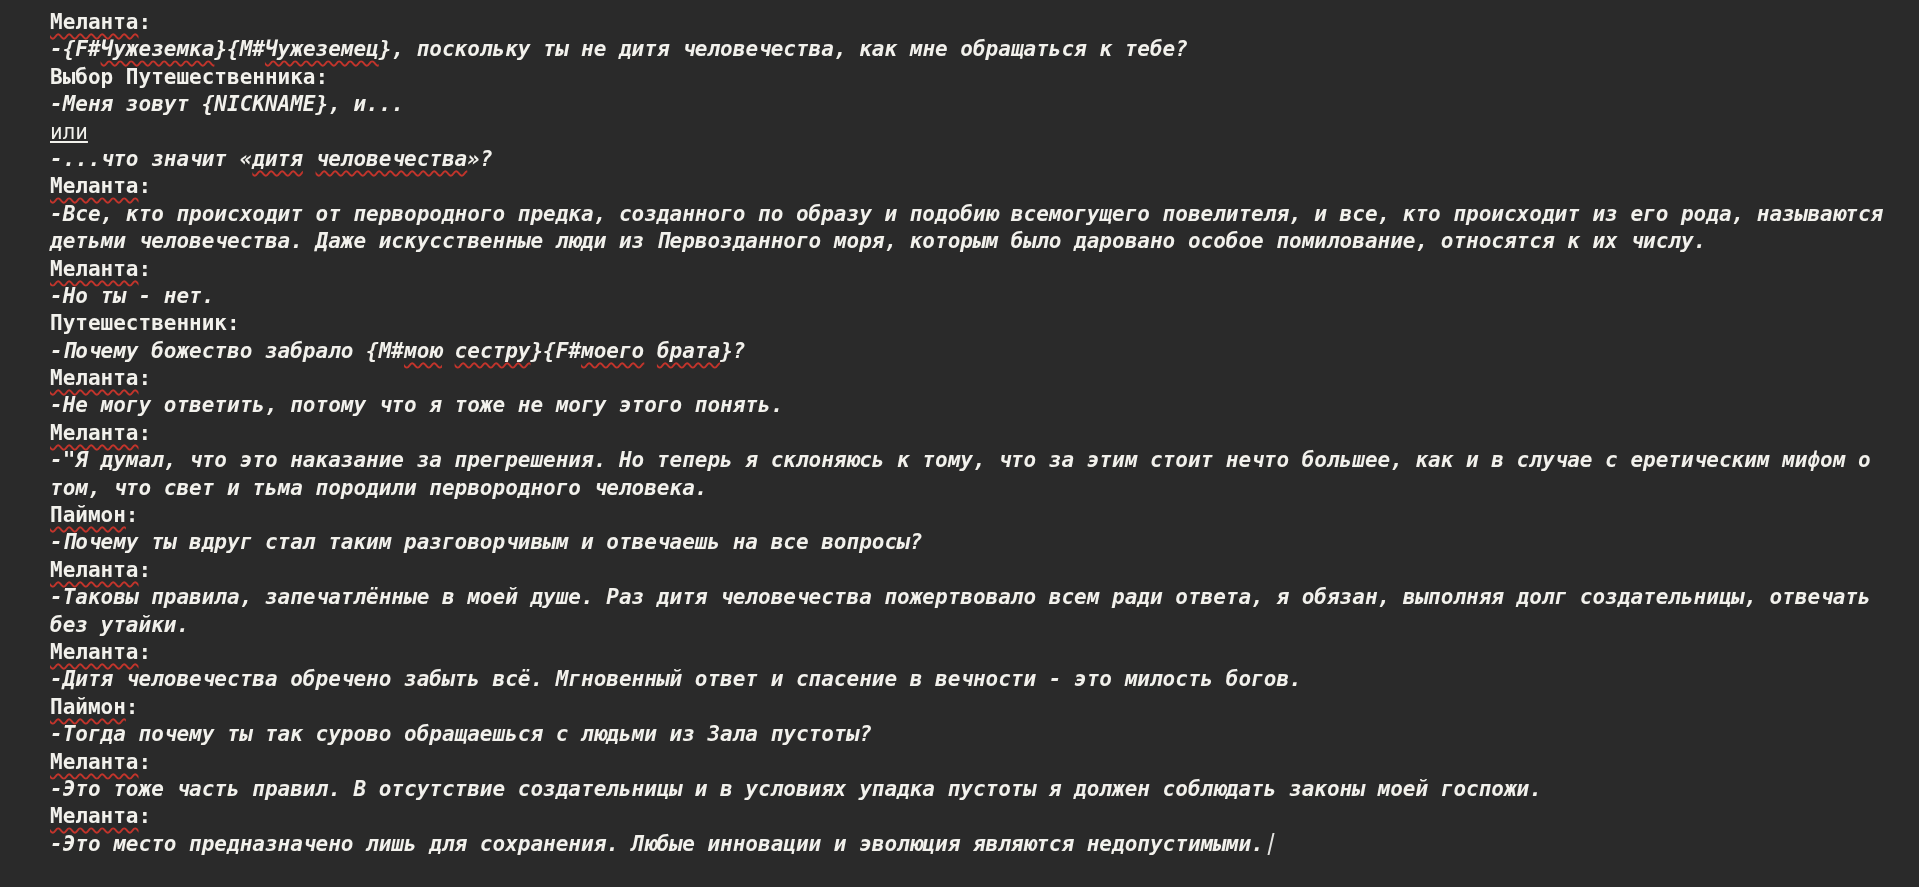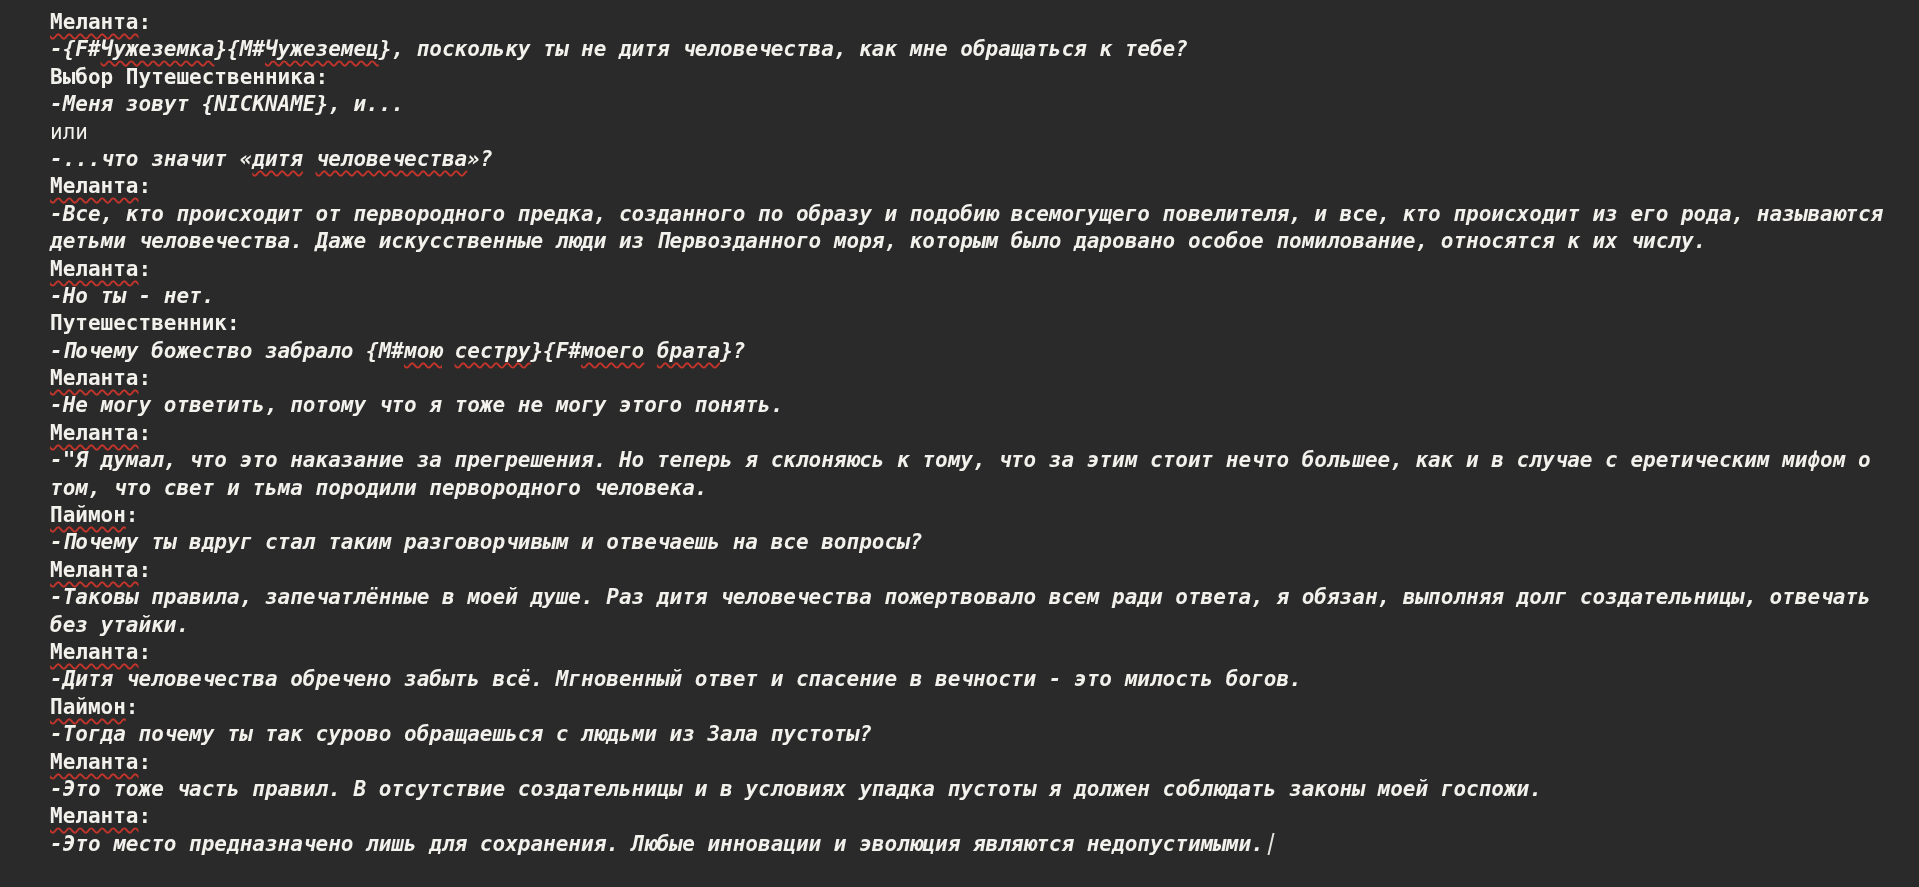--- a/index.html
+++ b/index.html
@@ -20,21 +20,21 @@
     font-family: "DejaVu Sans Mono", monospace;
     font-size: 21px;
     line-height: 27.4px;
     color: #f2f1ec;
     white-space: pre;
     overflow: hidden;
   }
   .line { height: 27.4px; padding-left: 40px; }
   .line.bold   { font-weight: bold; font-style: normal; }
   .line.italic { font-style: italic; font-weight: bold; }
-  .line.plain  { font-style: normal; font-weight: normal; }
+  .line.plain  { font-style: normal; font-weight: normal; text-decoration: underline; }
   .squiggle {
     text-decoration-line: underline;
     text-decoration-style: wavy;
     text-decoration-color: #c3342b;
     text-decoration-thickness: 1.5px;
     text-underline-offset: 4px;
     text-decoration-skip-ink: none;
   }
   .caret {
     display: inline-block;

